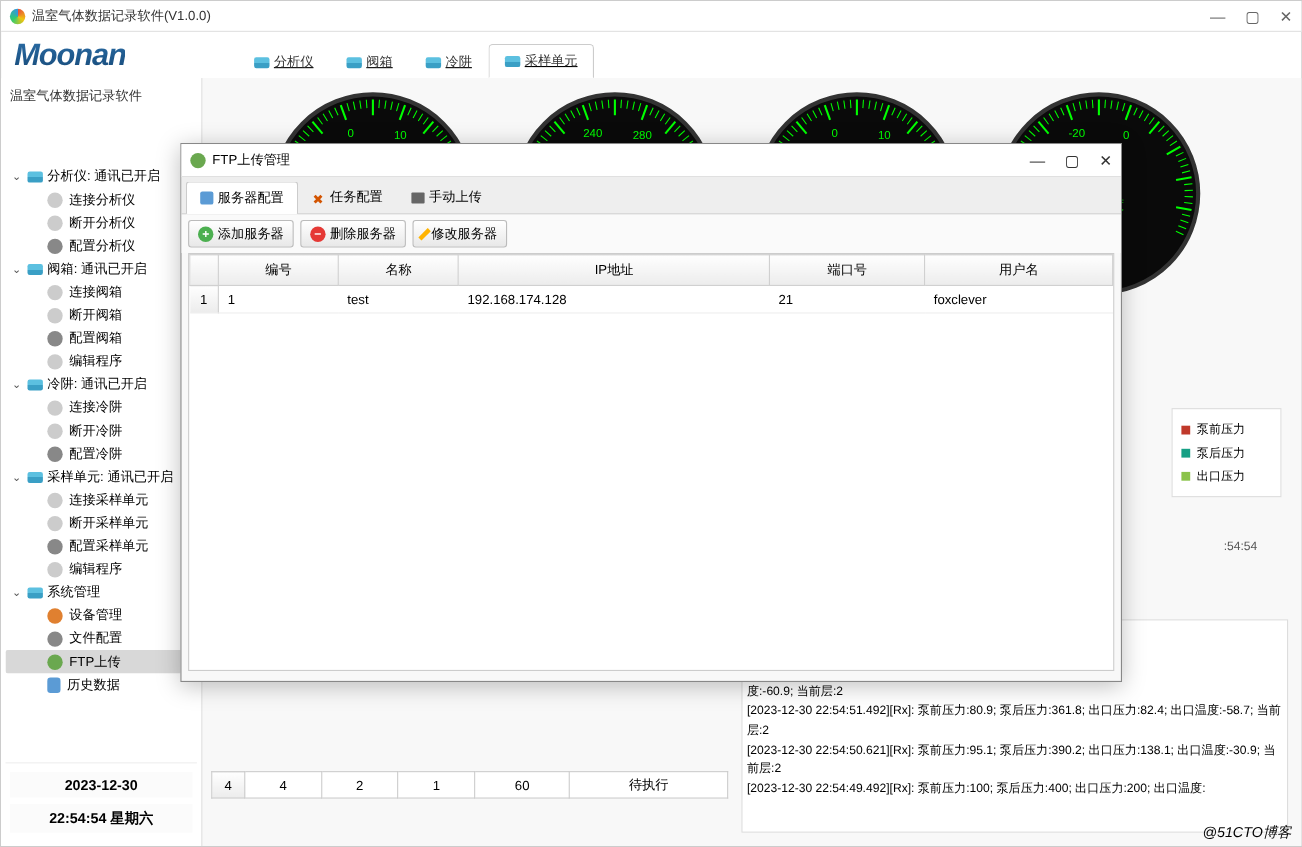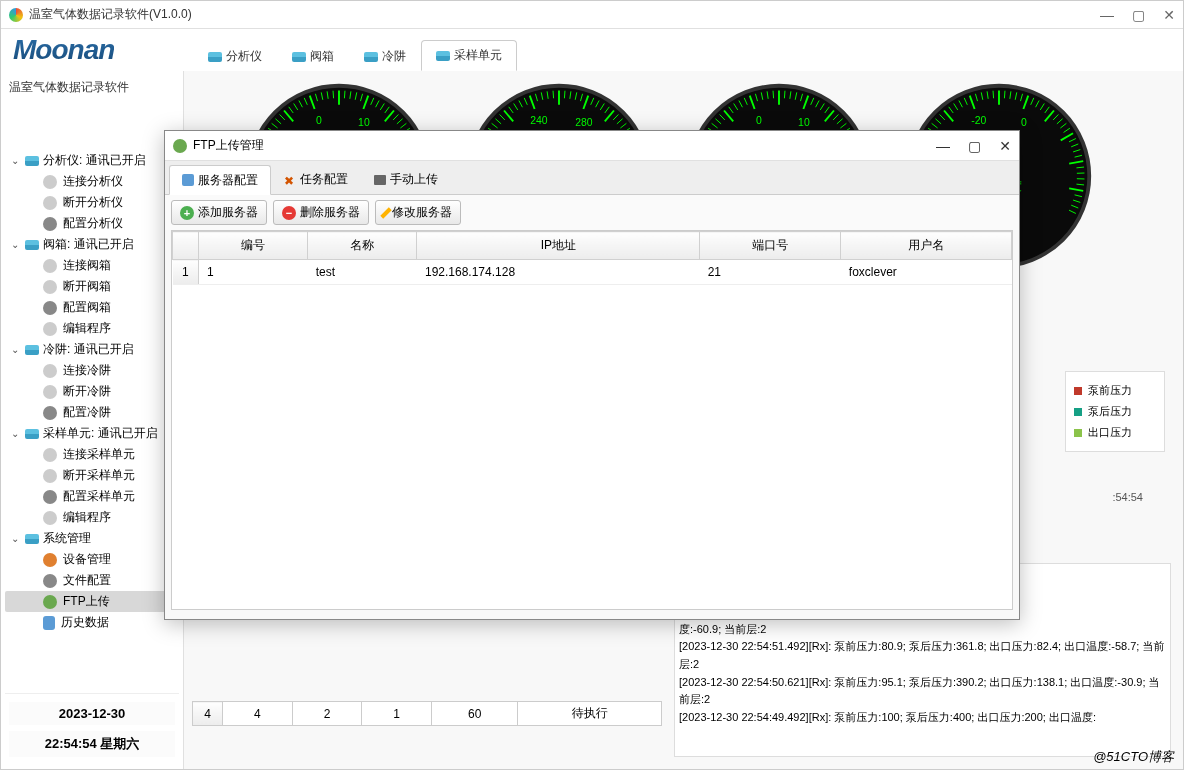--- a/index.html
+++ b/index.html
@@ -4,24 +4,24 @@
 <style>
 * { margin: 0; padding: 0; box-sizing: border-box; font-family: "Microsoft YaHei", Arial, sans-serif; }
 body { background: #f0f0f0; width: 1184px; height: 770px; overflow: hidden; position: relative; }
 
 .main-window { width: 1184px; height: 770px; background: #fff; border: 1px solid #ccc; }
 .title-bar { height: 28px; display: flex; align-items: center; padding: 0 8px; background: #fff; border-bottom: 1px solid #e0e0e0; font-size: 12px; color: #333; }
 .title-bar .icon-app { width: 14px; height: 14px; margin-right: 6px; border-radius: 50%; background: conic-gradient(#e74c3c, #f1c40f, #2ecc71, #3498db); }
 .title-bar .win-controls { margin-left: auto; display: flex; gap: 18px; color: #666; font-size: 14px; }
 .title-bar .win-controls span { cursor: default; }
 
-.top-row { display: flex; }
+.top-row { display: flex; gap: 23px; }
 .logo { width: 182px; height: 42px; display: flex; align-items: center; padding-left: 12px; }
 .logo-text { font-weight: bold; font-style: italic; font-size: 28px; letter-spacing: -1px; background: linear-gradient(#2b6ea8, #174a78); -webkit-background-clip: text; color: transparent; }
-.tabs-top { display: flex; align-items: flex-end; height: 42px; padding-left: 10px; gap: 0; }
+.tabs-top { display: flex; align-items: flex-end; height: 42px; padding-left: 10px; gap: 0; text-decoration: underline; }
 .tab { padding: 6px 14px; font-size: 12px; color: #333; border: 1px solid transparent; border-bottom: none; display: flex; align-items: center; gap: 4px; cursor: default; }
 .tab.active { background: #fff; border: 1px solid #ccc; border-bottom: 1px solid #fff; border-radius: 4px 4px 0 0; }
 .tab-icon { width: 14px; height: 10px; background: linear-gradient(#5cc0e0 50%, #3a9fc5 50%); border-radius: 2px; }
 
 .body-row { display: flex; height: calc(100% - 70px); }
 .sidebar { width: 182px; background: #fff; padding: 4px; font-size: 12px; display: flex; flex-direction: column; gap: 48px; }
 .sidebar-title { font-size: 12px; padding: 4px 4px 6px; color: #333; }
 .tree { flex: 1; overflow: auto; }
 .tree-node { padding: 2px 0 2px 6px; display: flex; align-items: center; gap: 4px; cursor: default; }
 .tree-node .expander { width: 10px; color: #555; font-size: 10px; }

